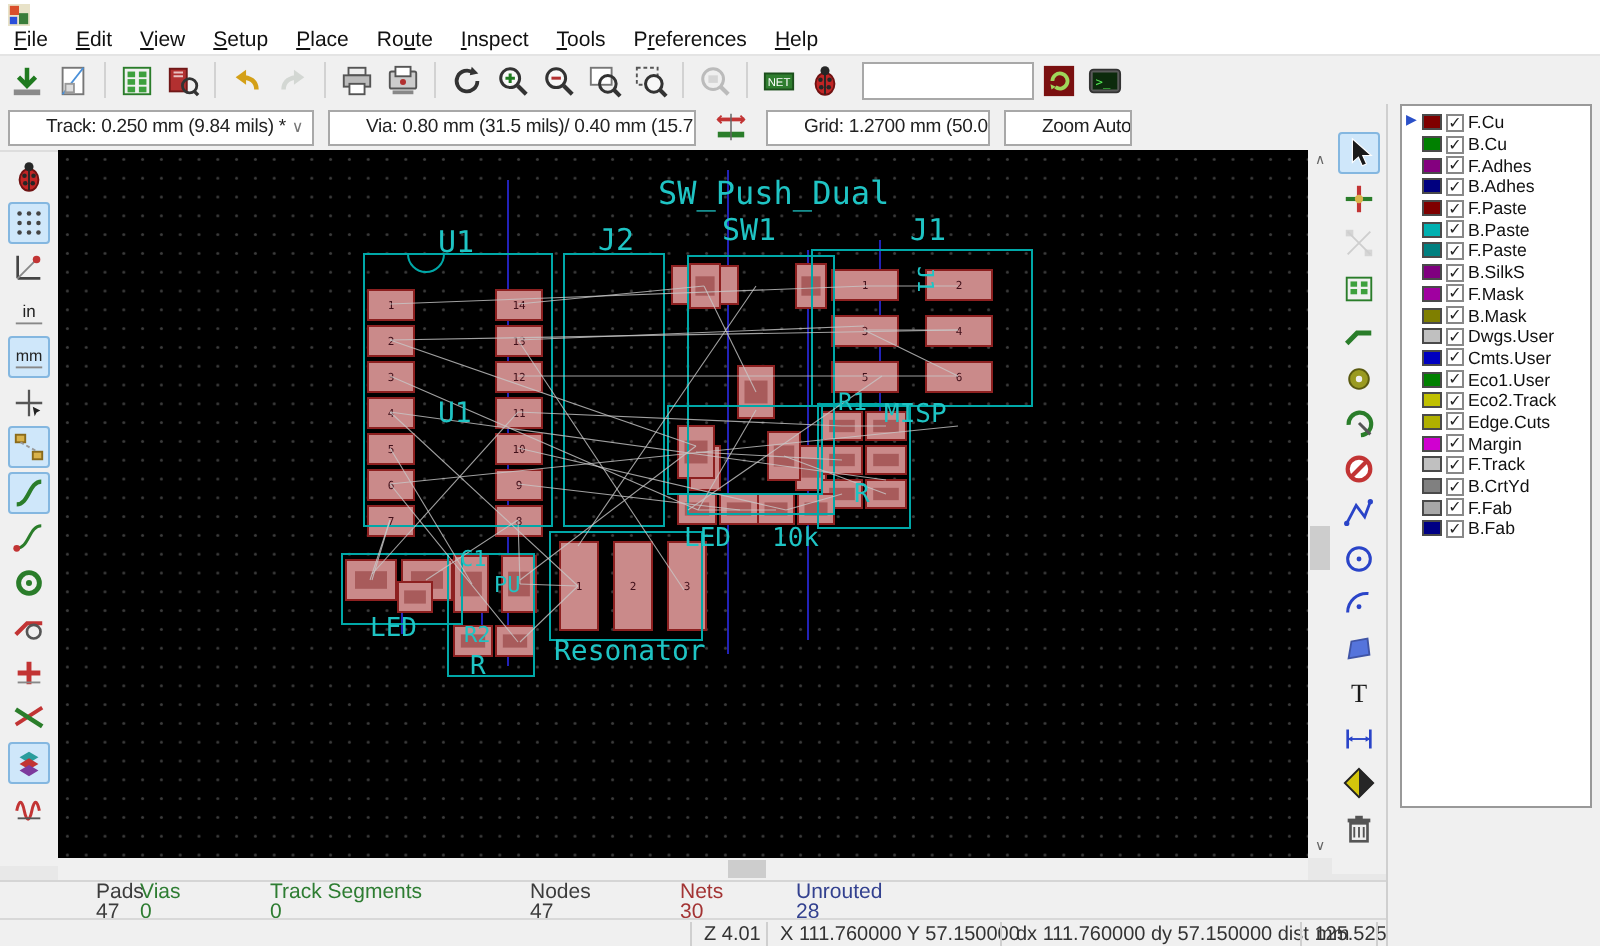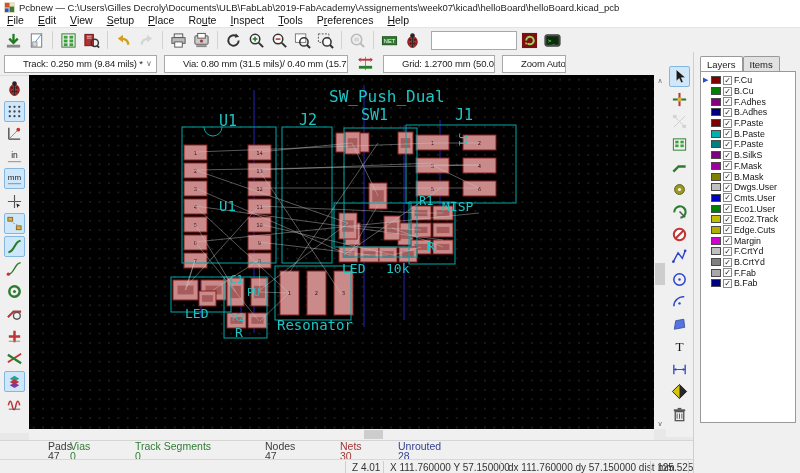--- a/index.html
+++ b/index.html
@@ -55,21 +55,20 @@
 
   <div class="titlebar">
     <span class="appicon">
         <svg viewBox="0 0 12 12">
           <rect width="12" height="12" fill="#e8e2c8"></rect>
           <rect x="1" y="1" width="5" height="5" fill="#d94f2a"></rect>
           <rect x="6" y="5" width="5" height="6" fill="#3a7d3a"></rect>
           <rect x="1" y="7" width="4" height="4" fill="#2a4fd9"></rect>
         </svg>
       </span>
-    <span>Pcbnew — C:\Users\Gilles Decroly\Documents\ULB\FabLab\2019-FabAcademy\Assignements\week07\kicad\helloBoard\helloBoard.kicad_pcb</span>
   </div>
 
   <div class="menubar" id="menubar">
       <span class="menu-item"><u>F</u>ile</span>
       <span class="menu-item"><u>E</u>dit</span>
       <span class="menu-item"><u>V</u>iew</span>
       <span class="menu-item"><u>S</u>etup</span>
       <span class="menu-item"><u>P</u>lace</span>
       <span class="menu-item">Ro<u>u</u>te</span>
       <span class="menu-item"><u>I</u>nspect</span>
@@ -642,24 +641,20 @@
         <svg viewBox="0 0 18 18">
           <rect x="4.5" y="6" width="9" height="9.5" fill="none" stroke="#555" stroke-width="1.4"></rect>
           <path d="M6.5 8v5.5M9 8v5.5M11.5 8v5.5" stroke="#555"></path>
           <rect x="3" y="3.5" width="12" height="2" fill="#555"></rect>
           <rect x="7" y="2" width="4" height="1.8" fill="#555"></rect>
         </svg>
       </span>
     </div>
 
   <div class="layers-panel">
-    <div class="lp-tabs" id="lptabs">
-        <span class="lp-tab active">Layers</span>
-        <span class="lp-tab">Items</span>
-      </div>
     <div class="lp-list" id="lplist">
         <div class="layer-row selected">
           <span class="sel-arrow">▶</span>
           <span class="swatch" style="background: rgb(127, 0, 0);"></span>
           <span class="cbx">✓</span>
           <span class="layer-name">F.Cu</span>
         </div>
         <div class="layer-row">
           <span class="sel-arrow">▶</span>
           <span class="swatch" style="background: rgb(0, 128, 0);"></span>
@@ -747,21 +742,21 @@
         <div class="layer-row">
           <span class="sel-arrow">▶</span>
           <span class="swatch" style="background: rgb(208, 0, 208);"></span>
           <span class="cbx">✓</span>
           <span class="layer-name">Margin</span>
         </div>
         <div class="layer-row">
           <span class="sel-arrow">▶</span>
           <span class="swatch" style="background: rgb(192, 192, 192);"></span>
           <span class="cbx">✓</span>
-          <span class="layer-name">F.CrtYd</span>
+          <span class="layer-name">F.Track</span>
         </div>
         <div class="layer-row">
           <span class="sel-arrow">▶</span>
           <span class="swatch" style="background: rgb(128, 128, 128);"></span>
           <span class="cbx">✓</span>
           <span class="layer-name">B.CrtYd</span>
         </div>
         <div class="layer-row">
           <span class="sel-arrow">▶</span>
           <span class="swatch" style="background: rgb(168, 168, 168);"></span>

